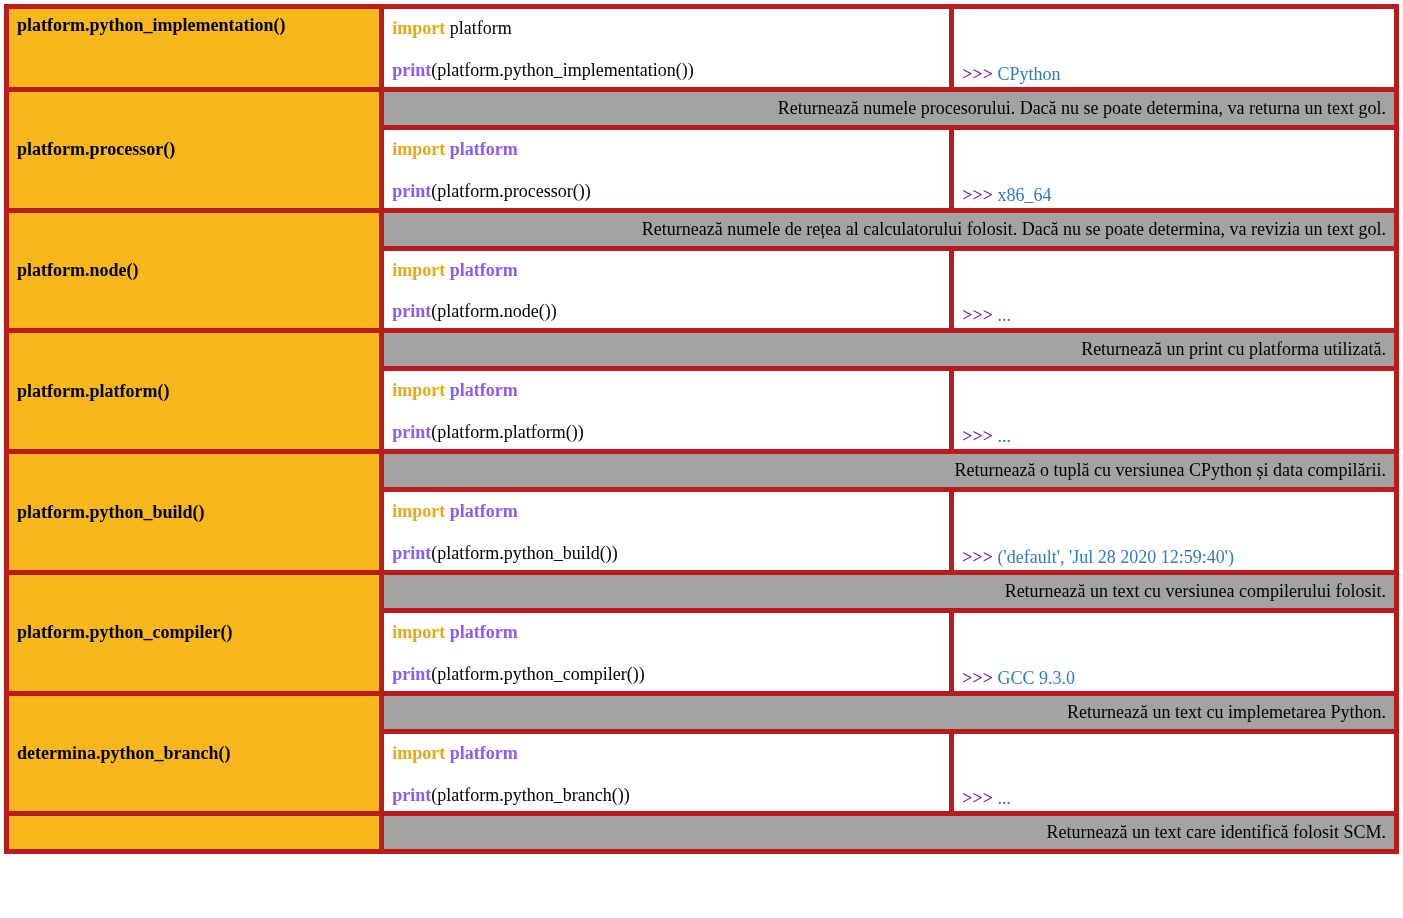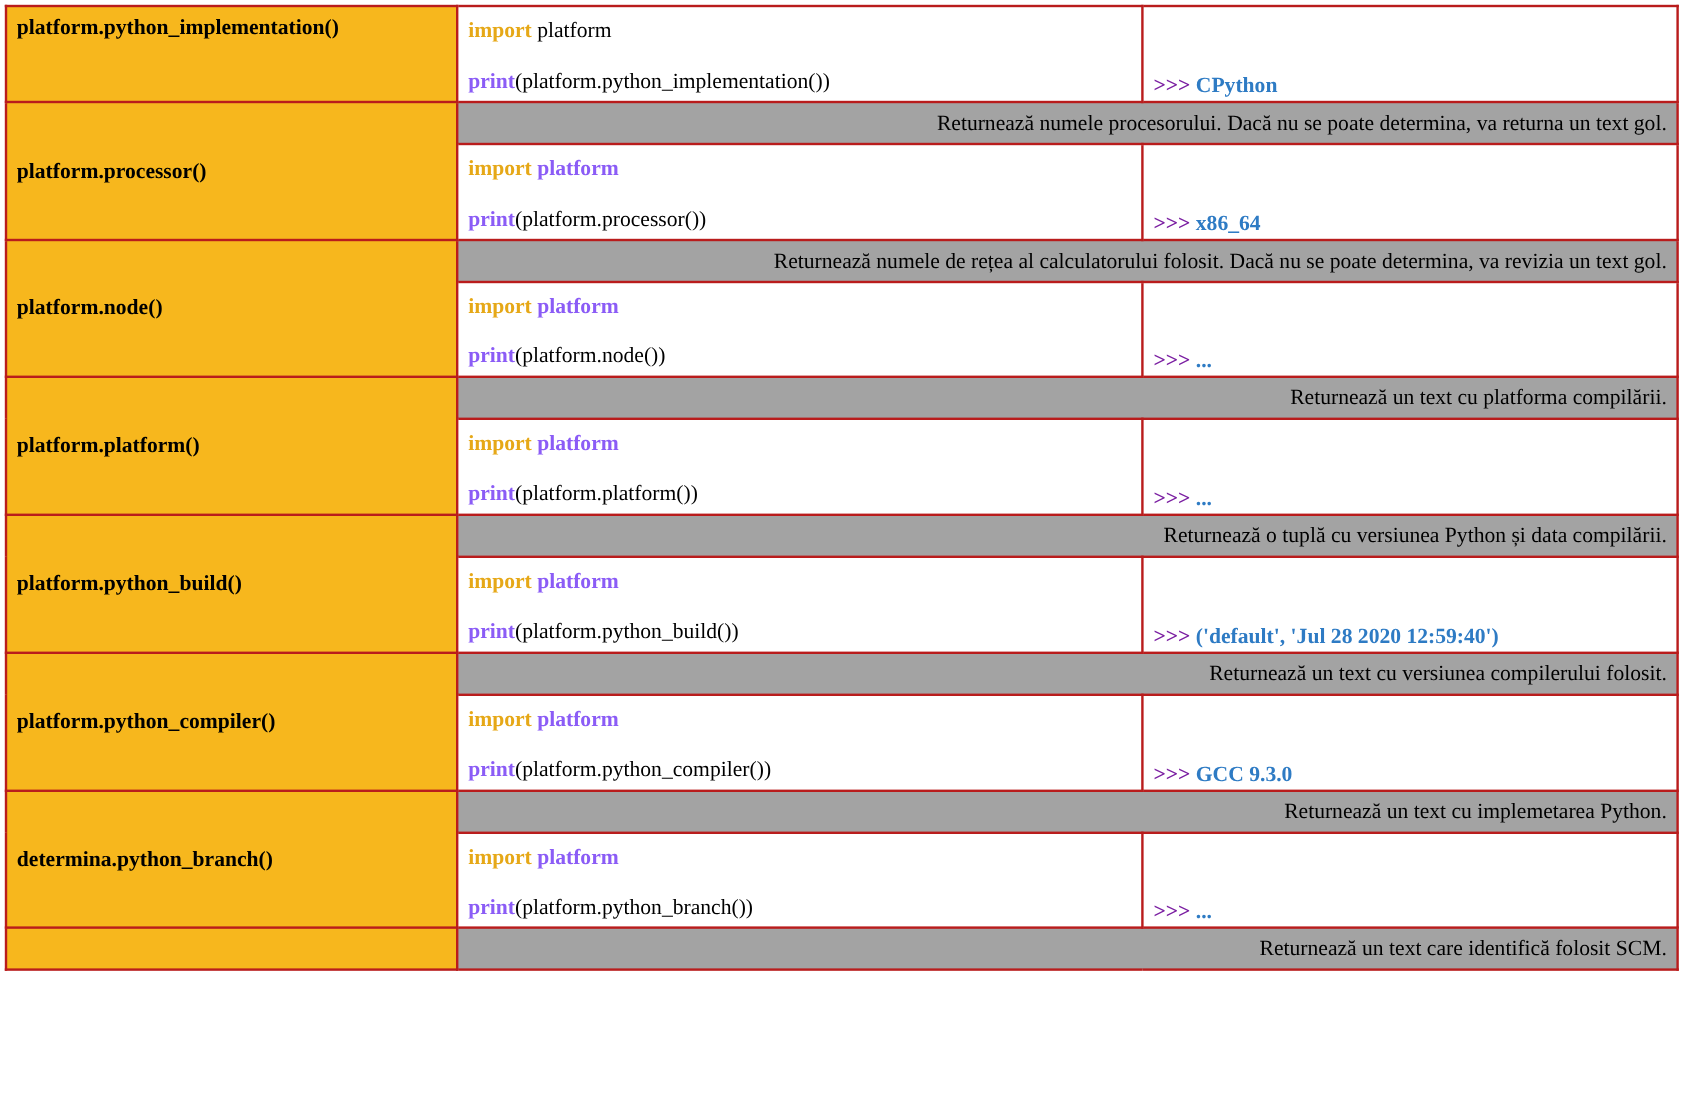--- a/index.html
+++ b/index.html
@@ -9,21 +9,21 @@
     font-size: 18px;
     color: #000;
     background: #fff;
   }
   table {
     border-collapse: collapse;
     width: 100%;
     table-layout: fixed;
   }
   td {
-    border: 2px solid #b91c1c;
+    border: 5px solid #b91c1c;
     padding: 6px 8px;
     vertical-align: middle;
   }
   col.c1 { width: 27%; }
   col.c2 { width: 41%; }
   col.c3 { width: 32%; }
   .fn-cell {
     background: #f7b71d;
     font-weight: bold;
   }
@@ -38,21 +38,21 @@
     padding-bottom: 2px;
   }
   .out-cell {
     background: #fff;
     vertical-align: bottom;
     padding-bottom: 2px;
   }
   .kw1 { color: #e6a817; font-weight: bold; text-align: right; } 
   .kw2 { color: #8b5cf6; font-weight: bold; } 
   .prompt { color: #7b1fa2; font-weight: bold; }
-  .outval { color: #2e7bc4; font-weight: bold; }
+  .outval { color: #2e7bc4; font-weight: normal; }
   .spacer { display:block; height: 14px; }
 </style>
 </head>
 <body>
 
 <table>
   <colgroup>
       <col class="c1">
       <col class="c2">
       <col class="c3">
@@ -74,29 +74,29 @@
       <tr>
         <td class="fn-cell" rowspan="2">platform.node()</td>
         <td class="desc-cell" colspan="2">Returnează numele de rețea al calculatorului folosit. Dacă nu se poate determina, va revizia un text gol.</td>
       </tr>
       <tr>
         <td class="code-cell"><span class="kw1">import</span> <span class="kw2">platform</span><span class="spacer"></span><span class="kw2">print</span><span>(platform.node())</span></td>
         <td class="out-cell"><span class="prompt">&gt;&gt;&gt;</span> <span class="outval">...</span></td>
       </tr>
       <tr>
         <td class="fn-cell" rowspan="2">platform.platform()</td>
-        <td class="desc-cell" colspan="2">Returnează un text cu platforma compilării.</td>
+        <td class="desc-cell" colspan="2">Returnează un print cu platforma utilizată.</td>
       </tr>
       <tr>
         <td class="code-cell"><span class="kw1">import</span> <span class="kw2">platform</span><span class="spacer"></span><span class="kw2">print</span><span>(platform.platform())</span></td>
         <td class="out-cell"><span class="prompt">&gt;&gt;&gt;</span> <span class="outval">...</span></td>
       </tr>
       <tr>
         <td class="fn-cell" rowspan="2">platform.python_build()</td>
-        <td class="desc-cell" colspan="2">Returnează o tuplă cu versiunea Python și data compilării.</td>
+        <td class="desc-cell" colspan="2">Returnează o tuplă cu versiunea CPython și data compilării.</td>
       </tr>
       <tr>
         <td class="code-cell"><span class="kw1">import</span> <span class="kw2">platform</span><span class="spacer"></span><span class="kw2">print</span><span>(platform.python_build())</span></td>
         <td class="out-cell"><span class="prompt">&gt;&gt;&gt;</span> <span class="outval">('default', 'Jul 28 2020 12:59:40')</span></td>
       </tr>
       <tr>
         <td class="fn-cell" rowspan="2">platform.python_compiler()</td>
         <td class="desc-cell" colspan="2">Returnează un text cu versiunea compilerului folosit.</td>
       </tr>
       <tr>

